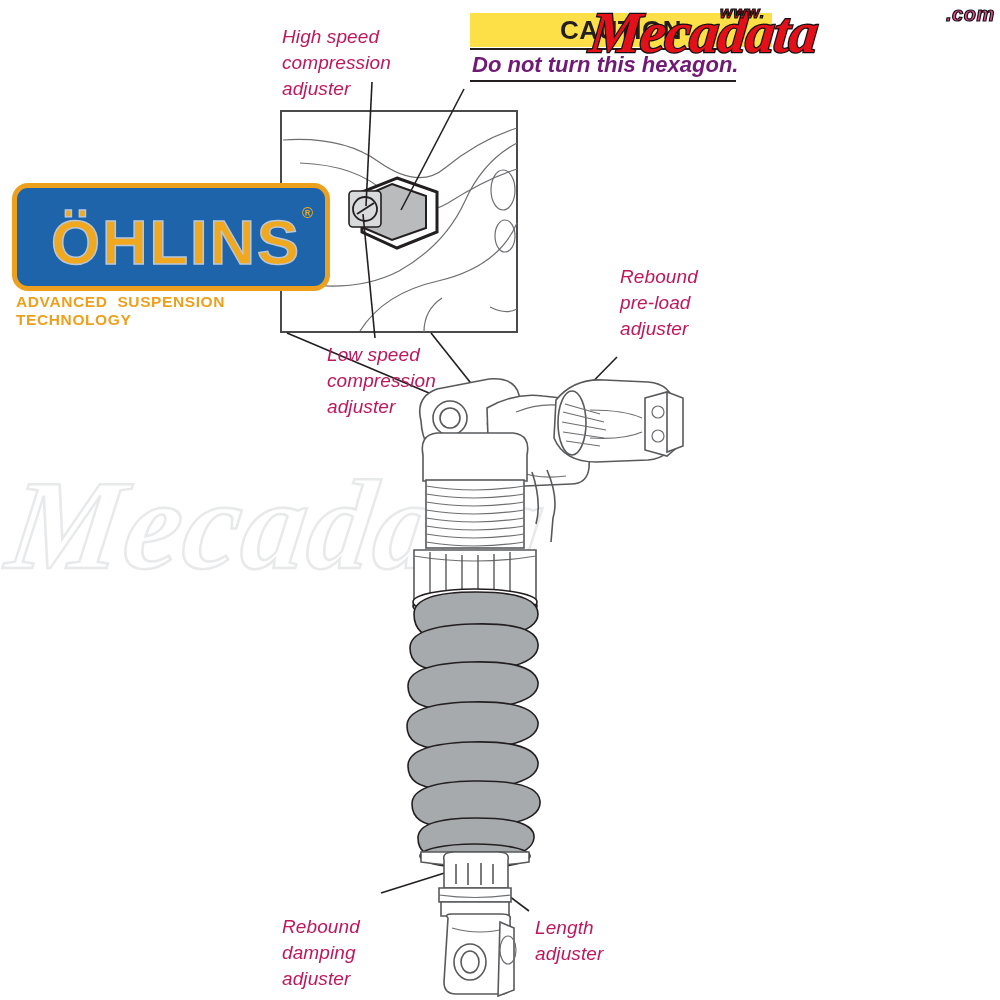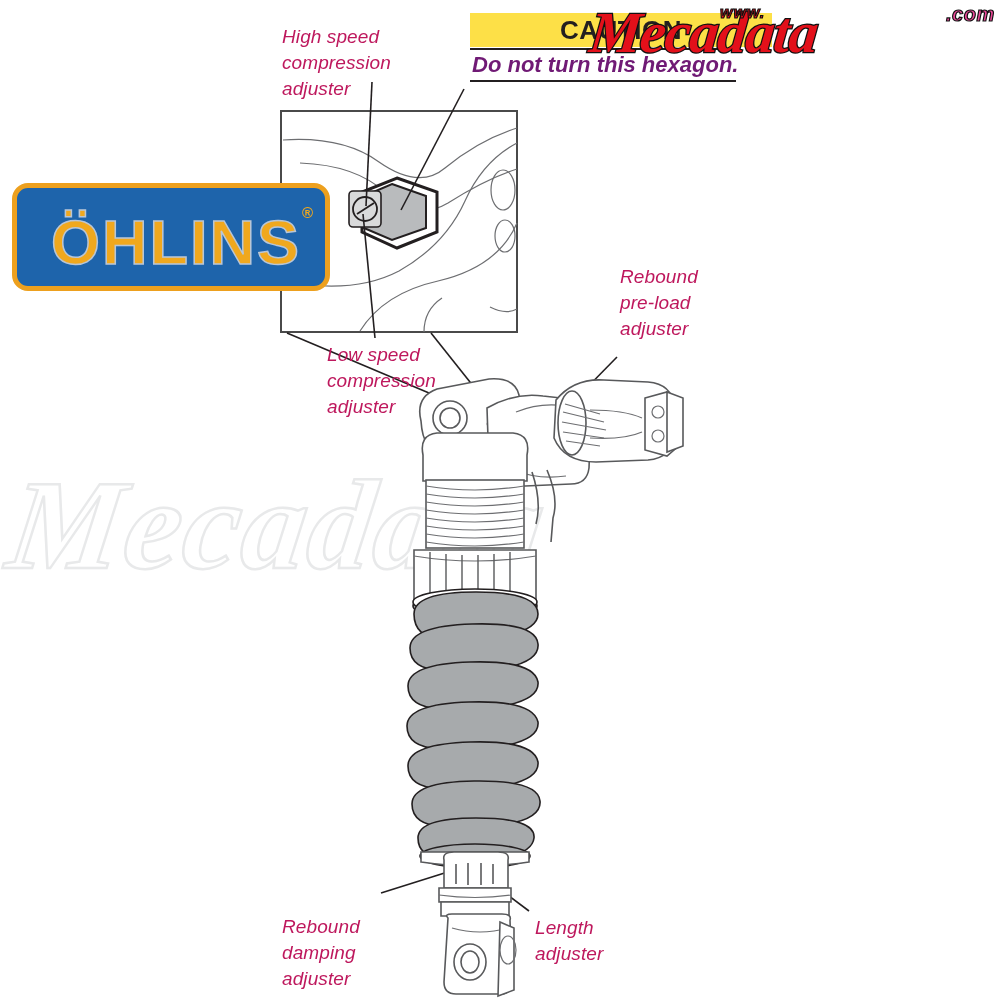--- a/index.html
+++ b/index.html
@@ -280,20 +280,21 @@
     <div id="caution-rule-top"></div>
     <div id="caution-sub">Do not turn this hexagon.</div>
     <div id="caution-rule-bot"></div>
   </div>
 
   <div id="ohlins-logo">
     <div id="ohlins-plate">
       <div id="ohlins-word">ÖHLINS</div>
       <div id="ohlins-reg">®</div>
     </div>
+    <div id="ohlins-tag">ADVANCED  SUSPENSION  TECHNOLOGY</div>
   </div>
 
   <div id="meca-logo">
     <div id="meca-main">Mecadata</div>
     <div id="meca-www">www.</div>
     <div id="meca-com">.com</div>
   </div>
 
 </div>
 

